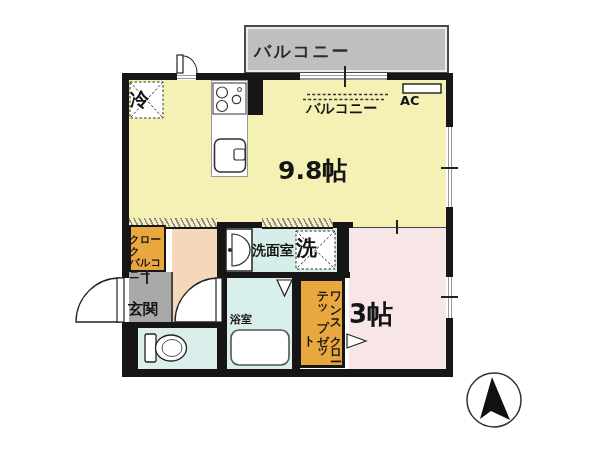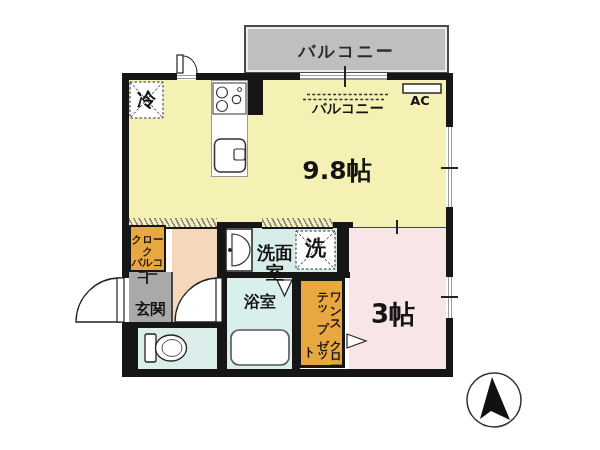--- a/index.html
+++ b/index.html
@@ -9,21 +9,21 @@
   }
   .abs{position:absolute;}
   .wall{position:absolute;background:var(--c-wall);}
   .room{position:absolute;}
   .thinline{position:absolute;background:#444;}
   .hatch{
     position:absolute;height:9px;
     background:repeating-linear-gradient(62deg,rgba(255,255,255,0) 0 3px,#8a8a8a 3px 4.6px);
     border-bottom:2px solid var(--c-wall);
   }
-  .lbl{position:absolute;font-weight:bold;text-align:center;line-height:1.1;color:#141414;}
+  .lbl{position:absolute;font-weight:bold;text-align:left;line-height:1.1;color:#141414;}
   .win{position:absolute;background:#fff;}
   .winline{position:absolute;background:#9a9a9a;}
   .tick{position:absolute;background:#222;}
   .balcony{
     position:absolute;background:var(--c-balcony);
     border:2px solid #4a4a4a;box-shadow:inset 0 0 0 2px #ececec;box-sizing:border-box;
   }
   .orangebox{position:absolute;background:var(--c-closet);border:3px solid var(--c-wall);box-sizing:border-box;}
   .vtext{writing-mode:vertical-rl;text-orientation:upright;display:flex;}
   .vtext div{font-weight:bold;}
@@ -180,18 +180,18 @@
       <circle cx="494" cy="400" r="27" fill="#fff" stroke="#333" stroke-width="1.5"></circle>
       <path d="M492,377 L510,420 L491,411 L480,419 Z" fill="#111"></path>
     </g>
   </svg>
 
   <div class="lbl" style="left:130px;top:89px;width:33px;font-size:19px;">冷</div>
   <div class="lbl" style="left:306px;top:101px;width:84px;font-size:14px;">バルコニー</div>
   <div class="lbl" style="left:400px;top:94px;width:40px;font-size:13px;">AC</div>
   <div class="lbl" style="left:278px;top:157px;width:118px;font-size:25px;">9.8帖</div>
   <div class="lbl" style="left:128px;top:301px;width:45px;font-size:15px;">玄関</div>
-  <div class="lbl" style="left:252px;top:243px;width:46px;font-size:18px;">洗面室</div>
+  <div class="lbl" style="left:252px;top:243px;width:46px;font-size:14px;">洗面室</div>
   <div class="lbl" style="left:296px;top:237px;width:39px;font-size:21px;">洗</div>
-  <div class="lbl" style="left:230px;top:293px;width:60px;font-size:16px;">浴室</div>
+  <div class="lbl" style="left:230px;top:314px;width:60px;font-size:11px;">浴室</div>
   <div class="lbl" style="left:349px;top:300px;width:88px;font-size:26px;">3帖</div>
 
 </div>
 
 </body></html>

